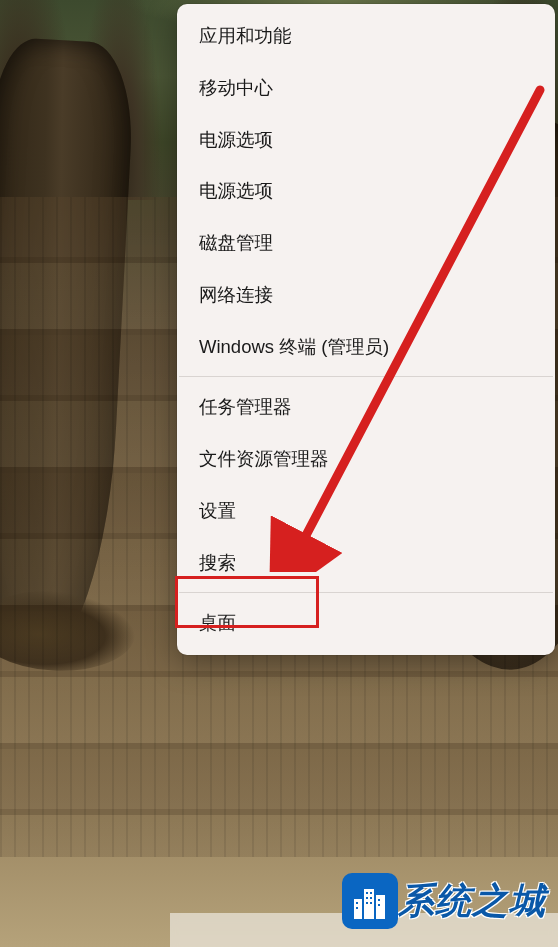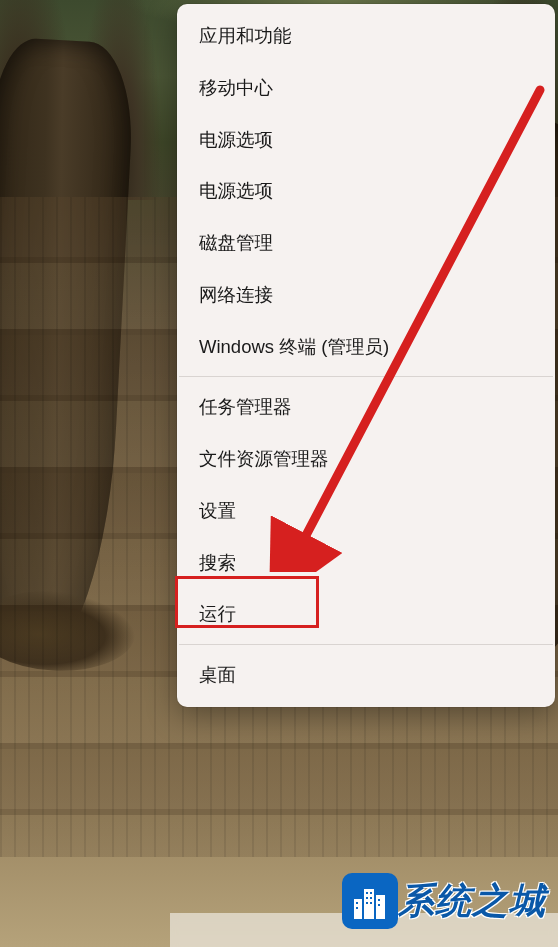--- a/index.html
+++ b/index.html
@@ -231,23 +231,20 @@
   </div>
   <div class="menu-item">
     <span>文件资源管理器</span>
   </div>
   <div class="menu-item">
     <span>设置</span>
   </div>
   <div class="menu-item">
     <span>搜索</span>
   </div>
-  <div class="menu-item">
-    <span>运行</span>
-  </div>
 
   <div class="menu-divider"></div>
 
   <div class="menu-item">
     <span>桌面</span>
   </div>
 
 </div>
 
 <div class="highlight-box" style="left:175px; top:576px; width:144px; height:52px;"></div>

